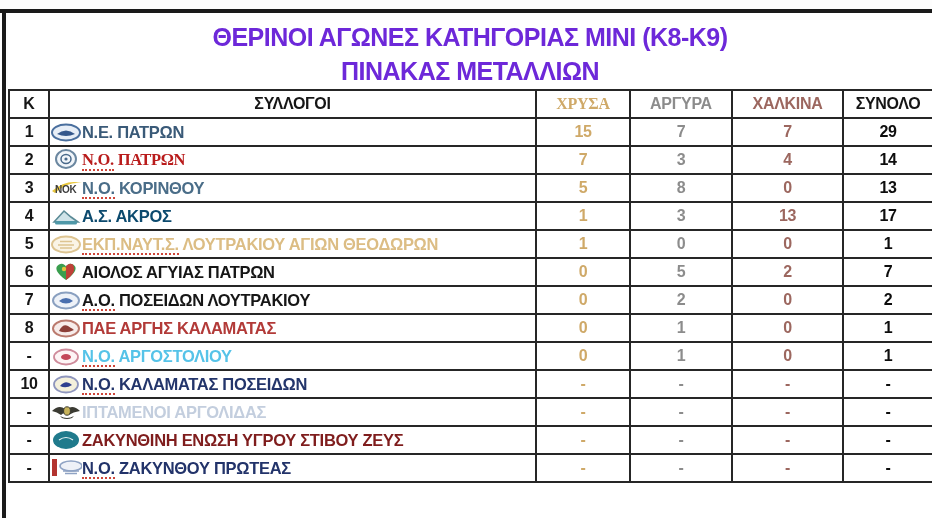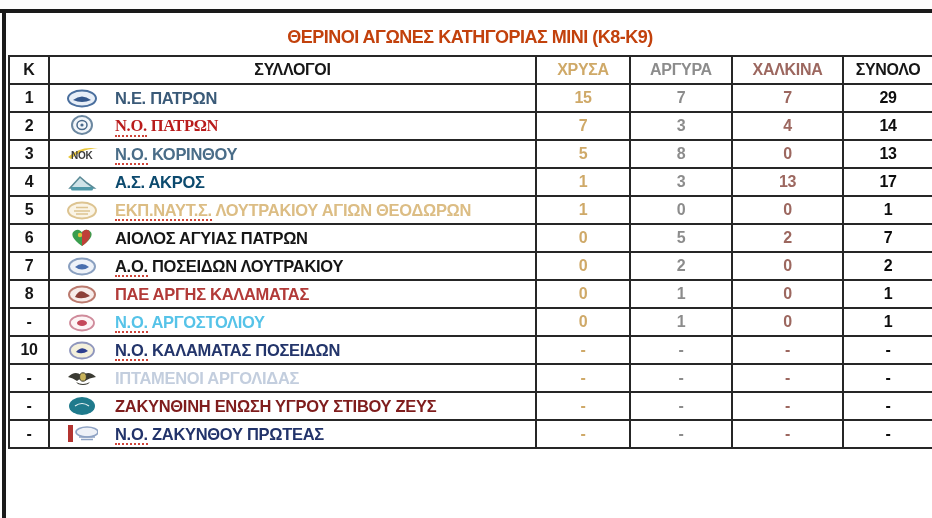--- a/index.html
+++ b/index.html
@@ -7,68 +7,69 @@
     width:932px;height:518px;position:relative;overflow:hidden;
     background:#fdfdfd;
     font-family:"Liberation Sans","DejaVu Sans",sans-serif;
     font-weight:700;color:#161616;
   }
   .frame-top{position:absolute;left:0;top:9px;width:932px;height:4px;background:#1a1a1a;}
   .frame-left{position:absolute;left:2px;top:9px;width:4px;height:509px;background:#1a1a1a;}
   .page{position:absolute;left:8px;top:13px;width:924px;height:505px;background:#ffffff;}
 
   .title-block{width:100%;text-align:center;padding-top:7px;}
-  .title-line{font-size:18px;line-height:34px;letter-spacing:-0.5px;color:#c2410c;}
+  .title-line{font-size:25px;line-height:34px;letter-spacing:-0.5px;color:#6d28d9;}
 
   table.medals{
     border-collapse:collapse;table-layout:fixed;
     width:924px;margin-top:1px;
   }
   table.medals td,table.medals th{
     border:2px solid #262626;
     height:24px;padding:0;
     font-size:16px;letter-spacing:-0.3px;
     overflow:hidden;white-space:nowrap;
   }
   table.medals tr{height:28px;}
   col.c-rank{width:40px;}
   col.c-club{width:487px;}
   col.c-gold{width:94px;}
   col.c-silver{width:102px;}
   col.c-bronze{width:111px;}
   col.c-total{width:90px;}
   .cell-center{text-align:center;}
   th{font-weight:700;}
-  .h-gold{color:var(--gold);}
+  .h-gold{color:var(--gold);font-family:Liberation Serif, serif;}
   .h-silver{color:var(--silver);}
   .h-bronze{color:var(--bronze);border-radius:11px;}
   .v-gold{color:var(--gold);text-align:center;}
   .v-silver{color:var(--silver);text-align:center;}
   .v-bronze{color:var(--bronze);text-align:center;}
   .v-total{color:#0d0d0d;text-align:center;}
   td.total-col,th.total-col{border-left:4px solid #1d1d1d;}
   table.medals{border-right:0;}
   td:last-child,th:last-child{border-right:0;}
 
-  .club-cell{display:flex;align-items:center;gap:17px;padding-left:16px;}
+  .club-cell{display:flex;align-items:center;gap:0;padding-left:0;}
   .club-logo{display:inline-flex;width:32px;height:20px;align-items:flex-end;justify-content:center;flex:0 0 auto;}
   .club-logo svg{display:block;}
   .club-name{font-size:16.5px;}
   .squiggle{border-bottom:2px dotted #cf4539;padding-bottom:0px;}
 </style>
 </head>
 <body>
 
 <div class="frame-top"></div>
 <div class="frame-left"></div>
 
 <div class="page">
 
   <div class="title-block">
     <div class="title-line">ΘΕΡΙΝΟΙ ΑΓΩΝΕΣ ΚΑΤΗΓΟΡΙΑΣ ΜΙΝΙ (Κ8-Κ9)</div>
+    <div class="title-line">ΠΙΝΑΚΑΣ ΜΕΤΑΛΛΙΩΝ</div>
   </div>
 
   <table class="medals">
     <colgroup>
       <col class="c-rank">
         <col class="c-club">
         <col class="c-gold">
       <col class="c-silver">
         <col class="c-bronze">
         <col class="c-total">

